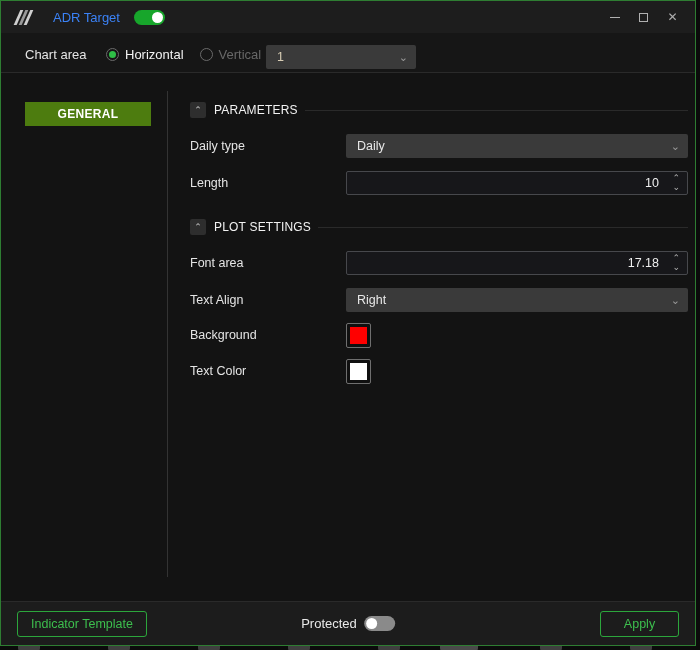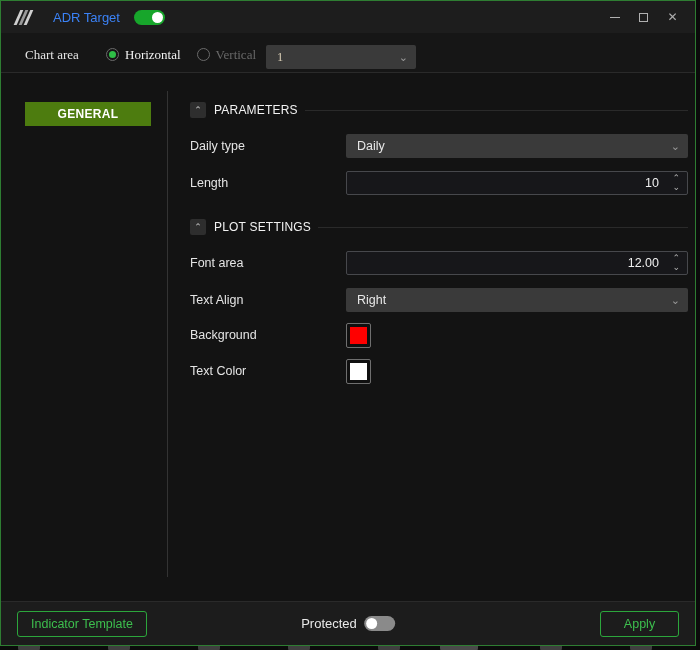--- a/index.html
+++ b/index.html
@@ -51,21 +51,20 @@
   .glyph-max { width: 9px; height: 9px; border: 1px solid #b0b0b0; }
   .glyph-close { font-size: 12px; line-height: 12px; }
   
   .chart-row {
     height: 40px; flex: 0 0 40px;
     background: #161616;
     border-bottom: 1px solid #2a2a2a;
     display: flex; align-items: center;
     padding: 4px 0 0 24px;
     position: relative;
-    font-family: Liberation Serif, serif;
   }
   .chart-row-label { font-size: 13px; color: #e4e4e4; width: 81px; }
   .radio-opt { display: flex; align-items: center; margin-right: 16px; cursor: pointer; }
   .radio-circle {
     width: 13px; height: 13px; border-radius: 50%;
     border: 1px solid #6a6a6a; margin-right: 6px;
     display: flex; align-items: center; justify-content: center;
   }
   .radio-circle.sel .dot { width: 7px; height: 7px; border-radius: 50%; background: #2fbf47; }
   .radio-label-on { font-size: 13px; color: #f2f2f2; }
@@ -256,21 +255,21 @@
         <span class="collapse-btn">
             <span>⌃</span>
           </span>
         <span class="section-title">PLOT SETTINGS</span>
         <span class="section-line"></span>
       </div>
 
       <div class="row mt15">
         <span class="row-label">Font area</span>
         <div class="field numfield">
-          <span>12.00</span>
+          <span>17.18</span>
           <span class="stepper">
             <span>⌃</span>
             <span>⌄</span>
           </span>
         </div>
       </div>
 
       <div class="row mt13">
         <span class="row-label">Text Align</span>
         <div class="field dropdown">

